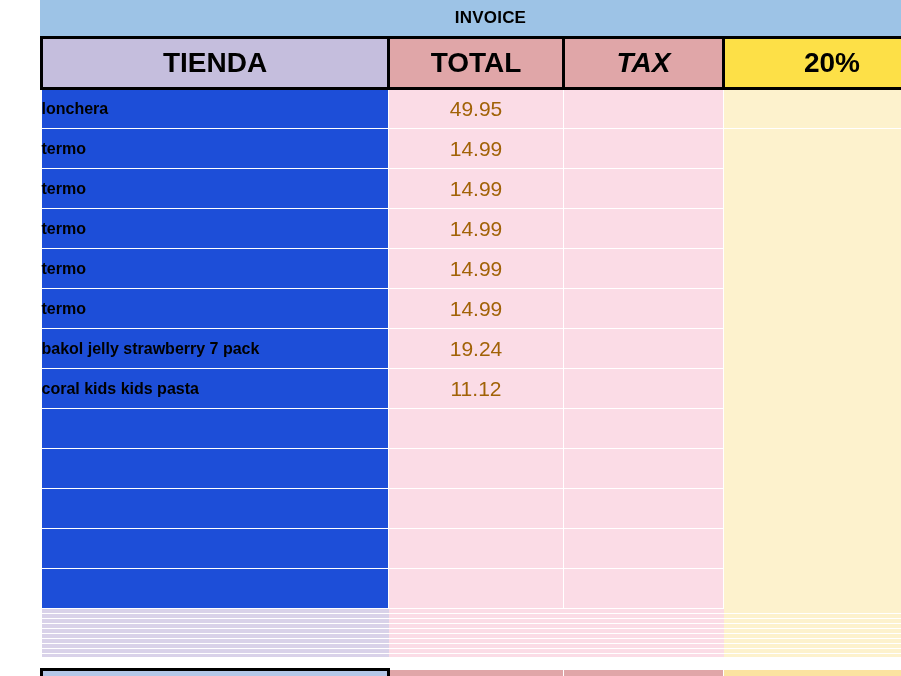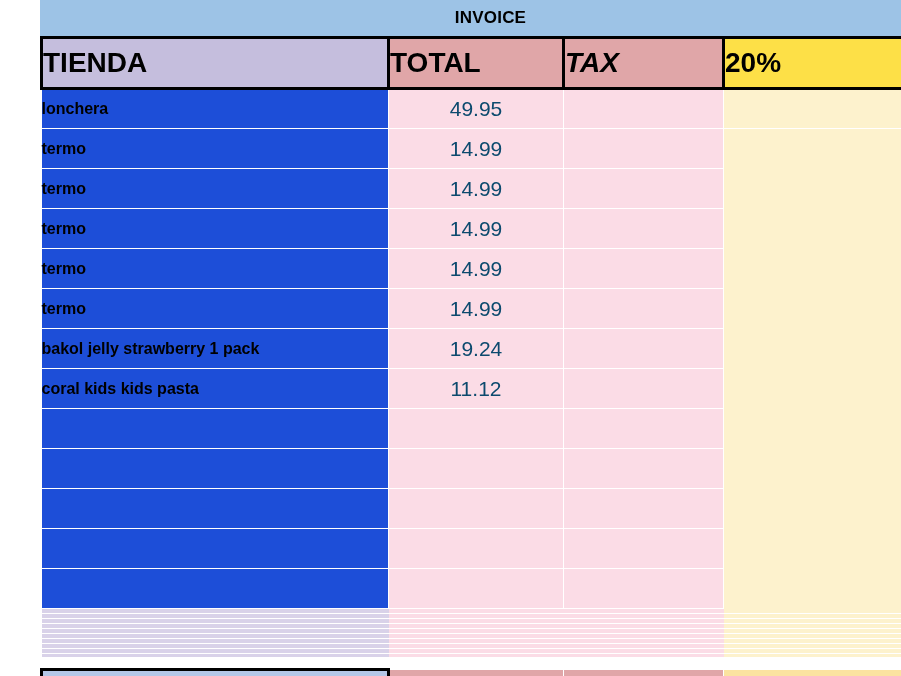--- a/index.html
+++ b/index.html
@@ -47,20 +47,21 @@
   col.c-total  { width: 175px; }
   col.c-tax    { width: 160px; }
   col.c-twenty { width: 217px; }
   col.c-edge   { width: 2px; }
 
   
   tr.header-row td {
     height: 51px;
     font-size: 28px;
     font-weight: bold;
+    text-align: center;
     vertical-align: middle;
     color: #000;
   }
   td.h-tienda {
     background: #c5bedd;
     border: 3px solid #000;
   }
   td.h-total {
     background: #e0a6a8;
     border: 3px solid #000;
@@ -91,21 +92,21 @@
     font-weight: bold;
     color: #000;
     padding-left: 5px;
   }
   td.d-total {
     background: #fbdce6;
     border-bottom: 1px solid #ffffff;
     border-right: 1px solid #ffffff;
     font-size: 21px;
     text-align: center;
-    color: #0c4a6e;
+    color: #a16207;
   }
   td.d-tax {
     background: #fbdce6;
     border-bottom: 1px solid #ffffff;
     border-right: 1px solid #ffffff;
     font-size: 21px;
     text-align: center;
     color: #000;
   }
   
@@ -242,21 +243,21 @@
       </tr>
 
       <tr class="data-row">
         <td class="d-tienda">termo</td>
         <td class="d-total">14.99</td>
         <td class="d-tax"></td>
         <td class="edge-white"></td>
       </tr>
 
       <tr class="data-row">
-        <td class="d-tienda">bakol jelly strawberry 1 pack</td>
+        <td class="d-tienda">bakol jelly strawberry 7 pack</td>
         <td class="d-total">19.24</td>
         <td class="d-tax"></td>
         <td class="edge-white"></td>
       </tr>
 
       <tr class="data-row">
         <td class="d-tienda">coral kids kids pasta</td>
         <td class="d-total">11.12</td>
         <td class="d-tax"></td>
         <td class="edge-white"></td>

